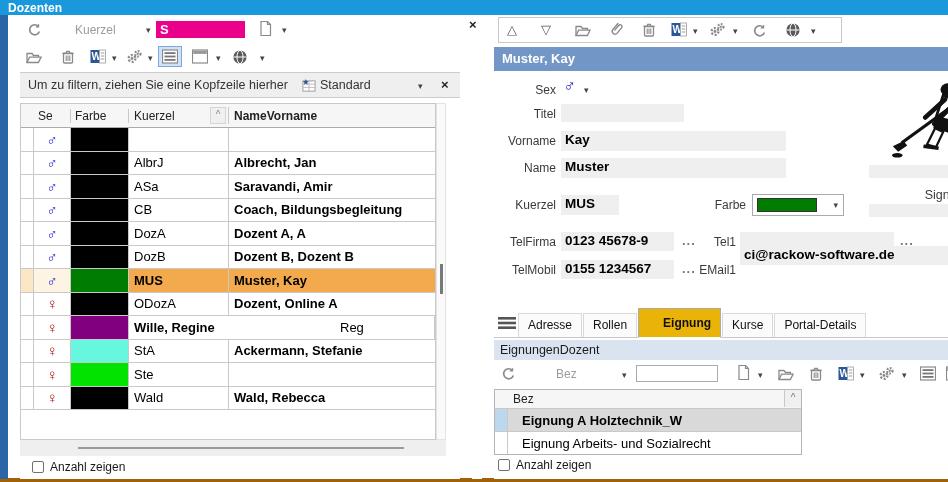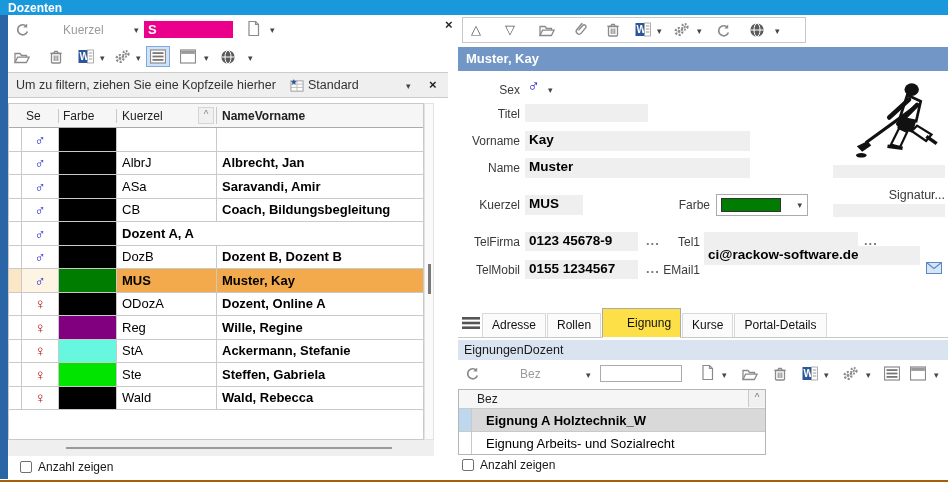--- a/index.html
+++ b/index.html
@@ -1,19 +1,19 @@
 <!DOCTYPE html>
 <html><head>
 <meta charset="utf-8">
 <style>
   html,body{margin:0;padding:0;}
   body{width:948px;height:482px;font-family:"Liberation Sans",sans-serif;background:#fff;overflow:hidden;}
-  .window{position:relative;width:948px;height:482px;box-sizing:border-box;border-bottom:2px solid #a16207;background:#fff;}
+  .window{position:relative;width:948px;height:482px;box-sizing:border-box;border-bottom:4px solid #a16207;background:#fff;}
   .titlebar{height:15px;background:#1999DB;color:#fff;font-weight:bold;font-size:12px;display:flex;align-items:center;padding-left:8px;}
-  .app{display:flex;height:464px;}
+  .app{display:flex;height:464px;gap:12px;}
   .strip{width:8px;background:#2A66A6;}
   .left-pane{width:440px;position:relative;background:#fff;}
   .divider{width:10px;position:relative;background:#fff;}
   .right-pane{flex:1;position:relative;background:#fff;}
   .abs{position:absolute;}
   .ddv{font-size:9px;color:#444;line-height:10px;}
   .icon-btn{cursor:default;}
   
   .graytxt{color:#9B9B9B;font-size:12px;}
   .pinkbox{background:#EB008B;width:89px;height:17px;color:#fff;font-weight:bold;font-size:13px;line-height:17px;padding-left:4px;box-sizing:border-box;}
@@ -46,21 +46,21 @@
   .tri{font-size:13px;color:#555;}
   .rheader{top:32px;left:0;right:0;height:24px;background:#7296C6;color:#fff;font-weight:bold;font-size:13px;line-height:24px;padding-left:8px;}
   .flabel{font-size:12px;color:#3A3A3A;text-align:right;}
   .ffield{background:#EFEFEF;font-size:13.5px;font-weight:bold;color:#000;padding:1px 4px;box-sizing:border-box;overflow:hidden;white-space:nowrap;}
   .dots{color:#777;font-size:13px;font-weight:bold;letter-spacing:1px;}
   .combo{border:1px solid #ABABAB;background:#fff;box-sizing:border-box;display:flex;align-items:center;}
   .combo .swatch{margin-left:4px;width:58px;height:12px;border:1px solid #333;}
   .tabstrip{top:293px;left:0;right:0;height:30px;border-bottom:1px solid #C9C9C9;box-sizing:border-box;}
   .tabs{position:absolute;left:24px;bottom:0;display:flex;align-items:flex-end;}
   .tab{font-size:12px;color:#111;background:#FBFBFB;border:1px solid #D9D9D9;border-bottom:none;padding:0 9px;height:23px;line-height:23px;margin-right:1px;}
-  .tab.active{background:#fde047;border:1px solid #ABABAB;border-bottom:1px solid #fff;height:28px;line-height:28px;font-weight:normal;position:relative;z-index:2;margin-bottom:-1px;padding-left:24px;}
+  .tab.active{background:#eab308;border:1px solid #ABABAB;border-bottom:1px solid #fff;height:28px;line-height:28px;font-weight:bold;position:relative;z-index:2;margin-bottom:-1px;padding-left:24px;}
   .caption{top:325px;left:0;right:0;height:20px;background:#DAE4F1;font-size:12.5px;color:#1a1a1a;line-height:20px;padding-left:6px;}
   .subtoolbar{top:346px;left:0;right:0;height:27px;background:#fff;}
   .sinput{border:1px solid #ABABAB;background:#fff;width:82px;height:17px;box-sizing:border-box;font-size:12px;}
   .sublist{top:374px;left:0;width:308px;border:1px solid #B5B5B5;box-sizing:border-box;background:#fff;}
   .slhead{height:18px;background:#F6F6F6;border-bottom:1px solid #C9C9C9;font-size:12px;color:#222;line-height:18px;padding-left:18px;position:relative;}
   .slrow{height:22px;display:flex;align-items:stretch;border-bottom:1px solid #C9C9C9;font-size:13px;}
   .slrow:last-child{border-bottom:none;}
   .slind{width:12px;border-right:1px solid #C9C9C9;}
   .sltxt{flex:1;display:flex;align-items:center;padding-left:14px;}
   .slrow.sel{background:#D9D9D9;font-weight:bold;}
@@ -252,20 +252,21 @@
           <div class="tc cf" style="background: rgb(0, 0, 0);"></div>
           <div class="tc ck">CB</div>
           <div class="tc cn">Coach, Bildungsbegleitung</div>
         </div>
         <div class="trow">
           <div class="tc ci"></div>
           <div class="tc cs">
               <span class="sx" style="color: rgb(35, 35, 207);">♂</span>
             </div>
           <div class="tc cf" style="background: rgb(0, 0, 0);"></div>
+          <div class="tc ck">DozA</div>
           <div class="tc cn">Dozent A, A</div>
         </div>
         <div class="trow">
           <div class="tc ci"></div>
           <div class="tc cs">
               <span class="sx" style="color: rgb(35, 35, 207);">♂</span>
             </div>
           <div class="tc cf" style="background: rgb(0, 0, 0);"></div>
           <div class="tc ck">DozB</div>
           <div class="tc cn">Dozent B, Dozent B</div>
@@ -287,40 +288,39 @@
           <div class="tc cf" style="background: rgb(0, 0, 0);"></div>
           <div class="tc ck">ODozA</div>
           <div class="tc cn">Dozent, Online A</div>
         </div>
         <div class="trow">
           <div class="tc ci"></div>
           <div class="tc cs">
               <span class="sx" style="color: rgb(176, 16, 16);">♀</span>
             </div>
           <div class="tc cf" style="background: rgb(128, 0, 128);"></div>
+          <div class="tc cn">Wille, Regine</div>
           <div class="tc ck">Reg</div>
-          <div class="tc cn">Wille, Regine</div>
         </div>
         <div class="trow">
           <div class="tc ci"></div>
           <div class="tc cs">
               <span class="sx" style="color: rgb(176, 16, 16);">♀</span>
             </div>
           <div class="tc cf" style="background: rgb(102, 247, 222);"></div>
           <div class="tc ck">StA</div>
           <div class="tc cn">Ackermann, Stefanie</div>
         </div>
         <div class="trow">
           <div class="tc ci"></div>
           <div class="tc cs">
               <span class="sx" style="color: rgb(176, 16, 16);">♀</span>
             </div>
           <div class="tc cf" style="background: rgb(0, 228, 0);"></div>
           <div class="tc ck">Ste</div>
-          <div class="tc cn">Steffen, Gabriela</div>
         </div>
         <div class="trow">
           <div class="tc ci"></div>
           <div class="tc cs">
               <span class="sx" style="color: rgb(176, 16, 16);">♀</span>
             </div>
           <div class="tc cf" style="background: rgb(0, 0, 0);"></div>
           <div class="tc ck">Wald</div>
           <div class="tc cn">Wald, Rebecca</div>
         </div>

